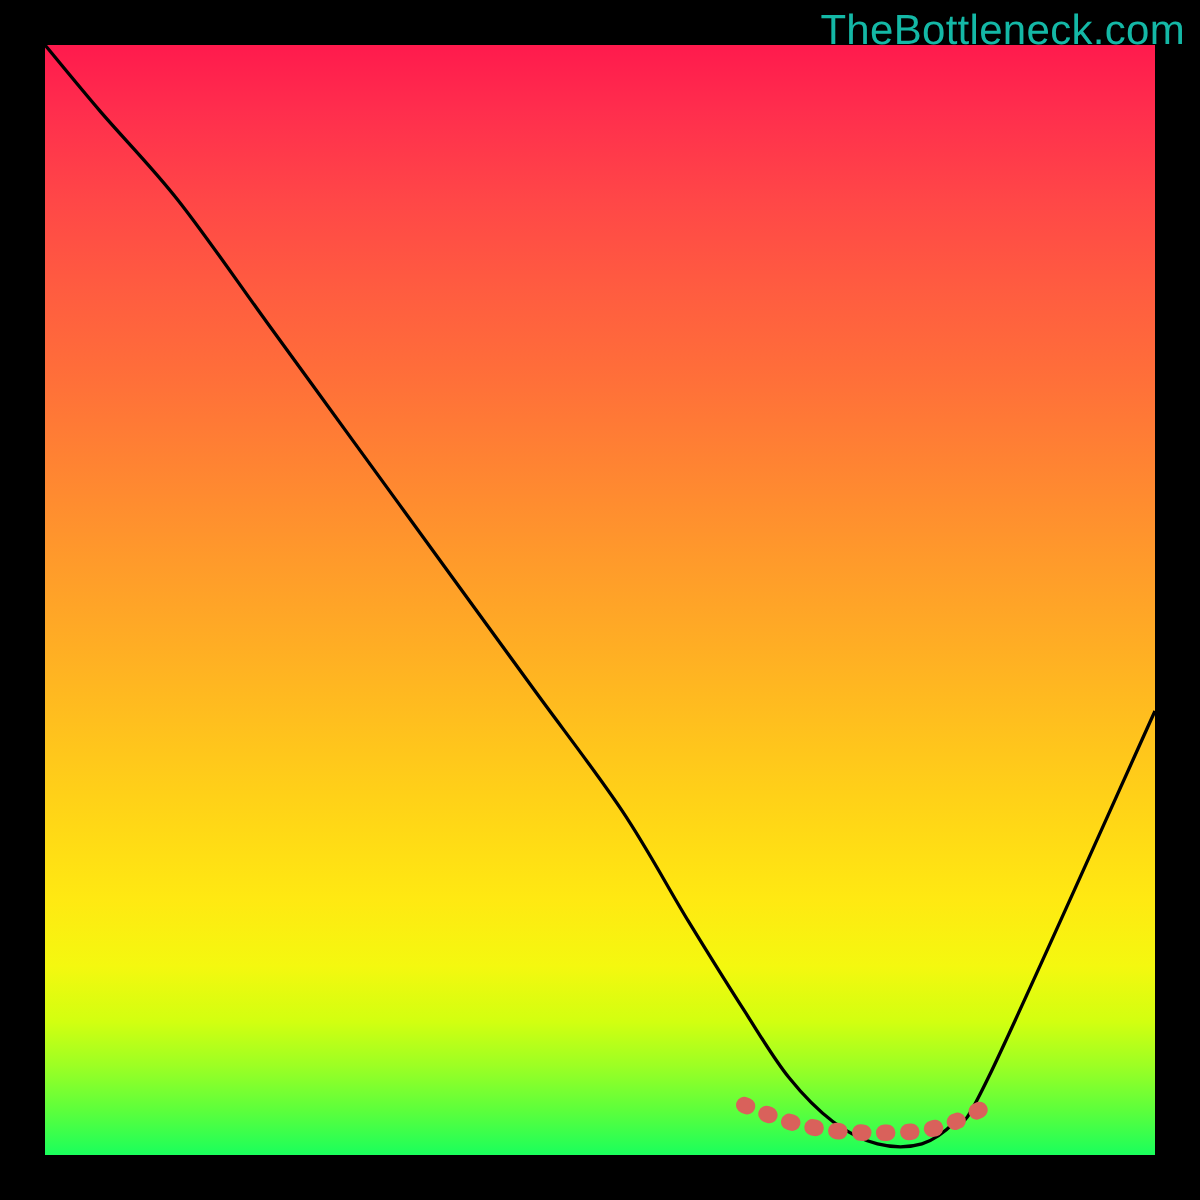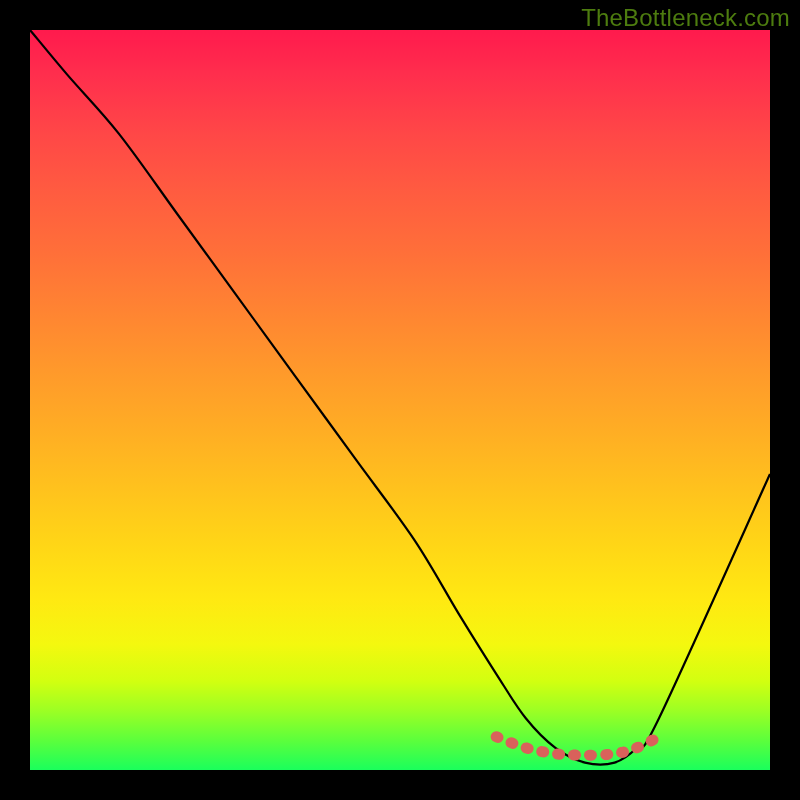--- a/index.html
+++ b/index.html
@@ -49,22 +49,22 @@
     left: 0;
     top: 0;
     width: 740px;
     height: 740px;
     overflow: visible;
   }
   .watermark {
     position: absolute;
     top: 4px;
     right: 10px;
-    color: #4d7c0f;
-    font-size: 24px;
+    color: #14b8a6;
+    font-size: 28px;
     font-weight: 500;
     letter-spacing: 0.2px;
     user-select: none;
   }
 </style>
 </head>
 <body>
 
 <div class="frame">
   <div class="watermark">TheBottleneck.com</div>

